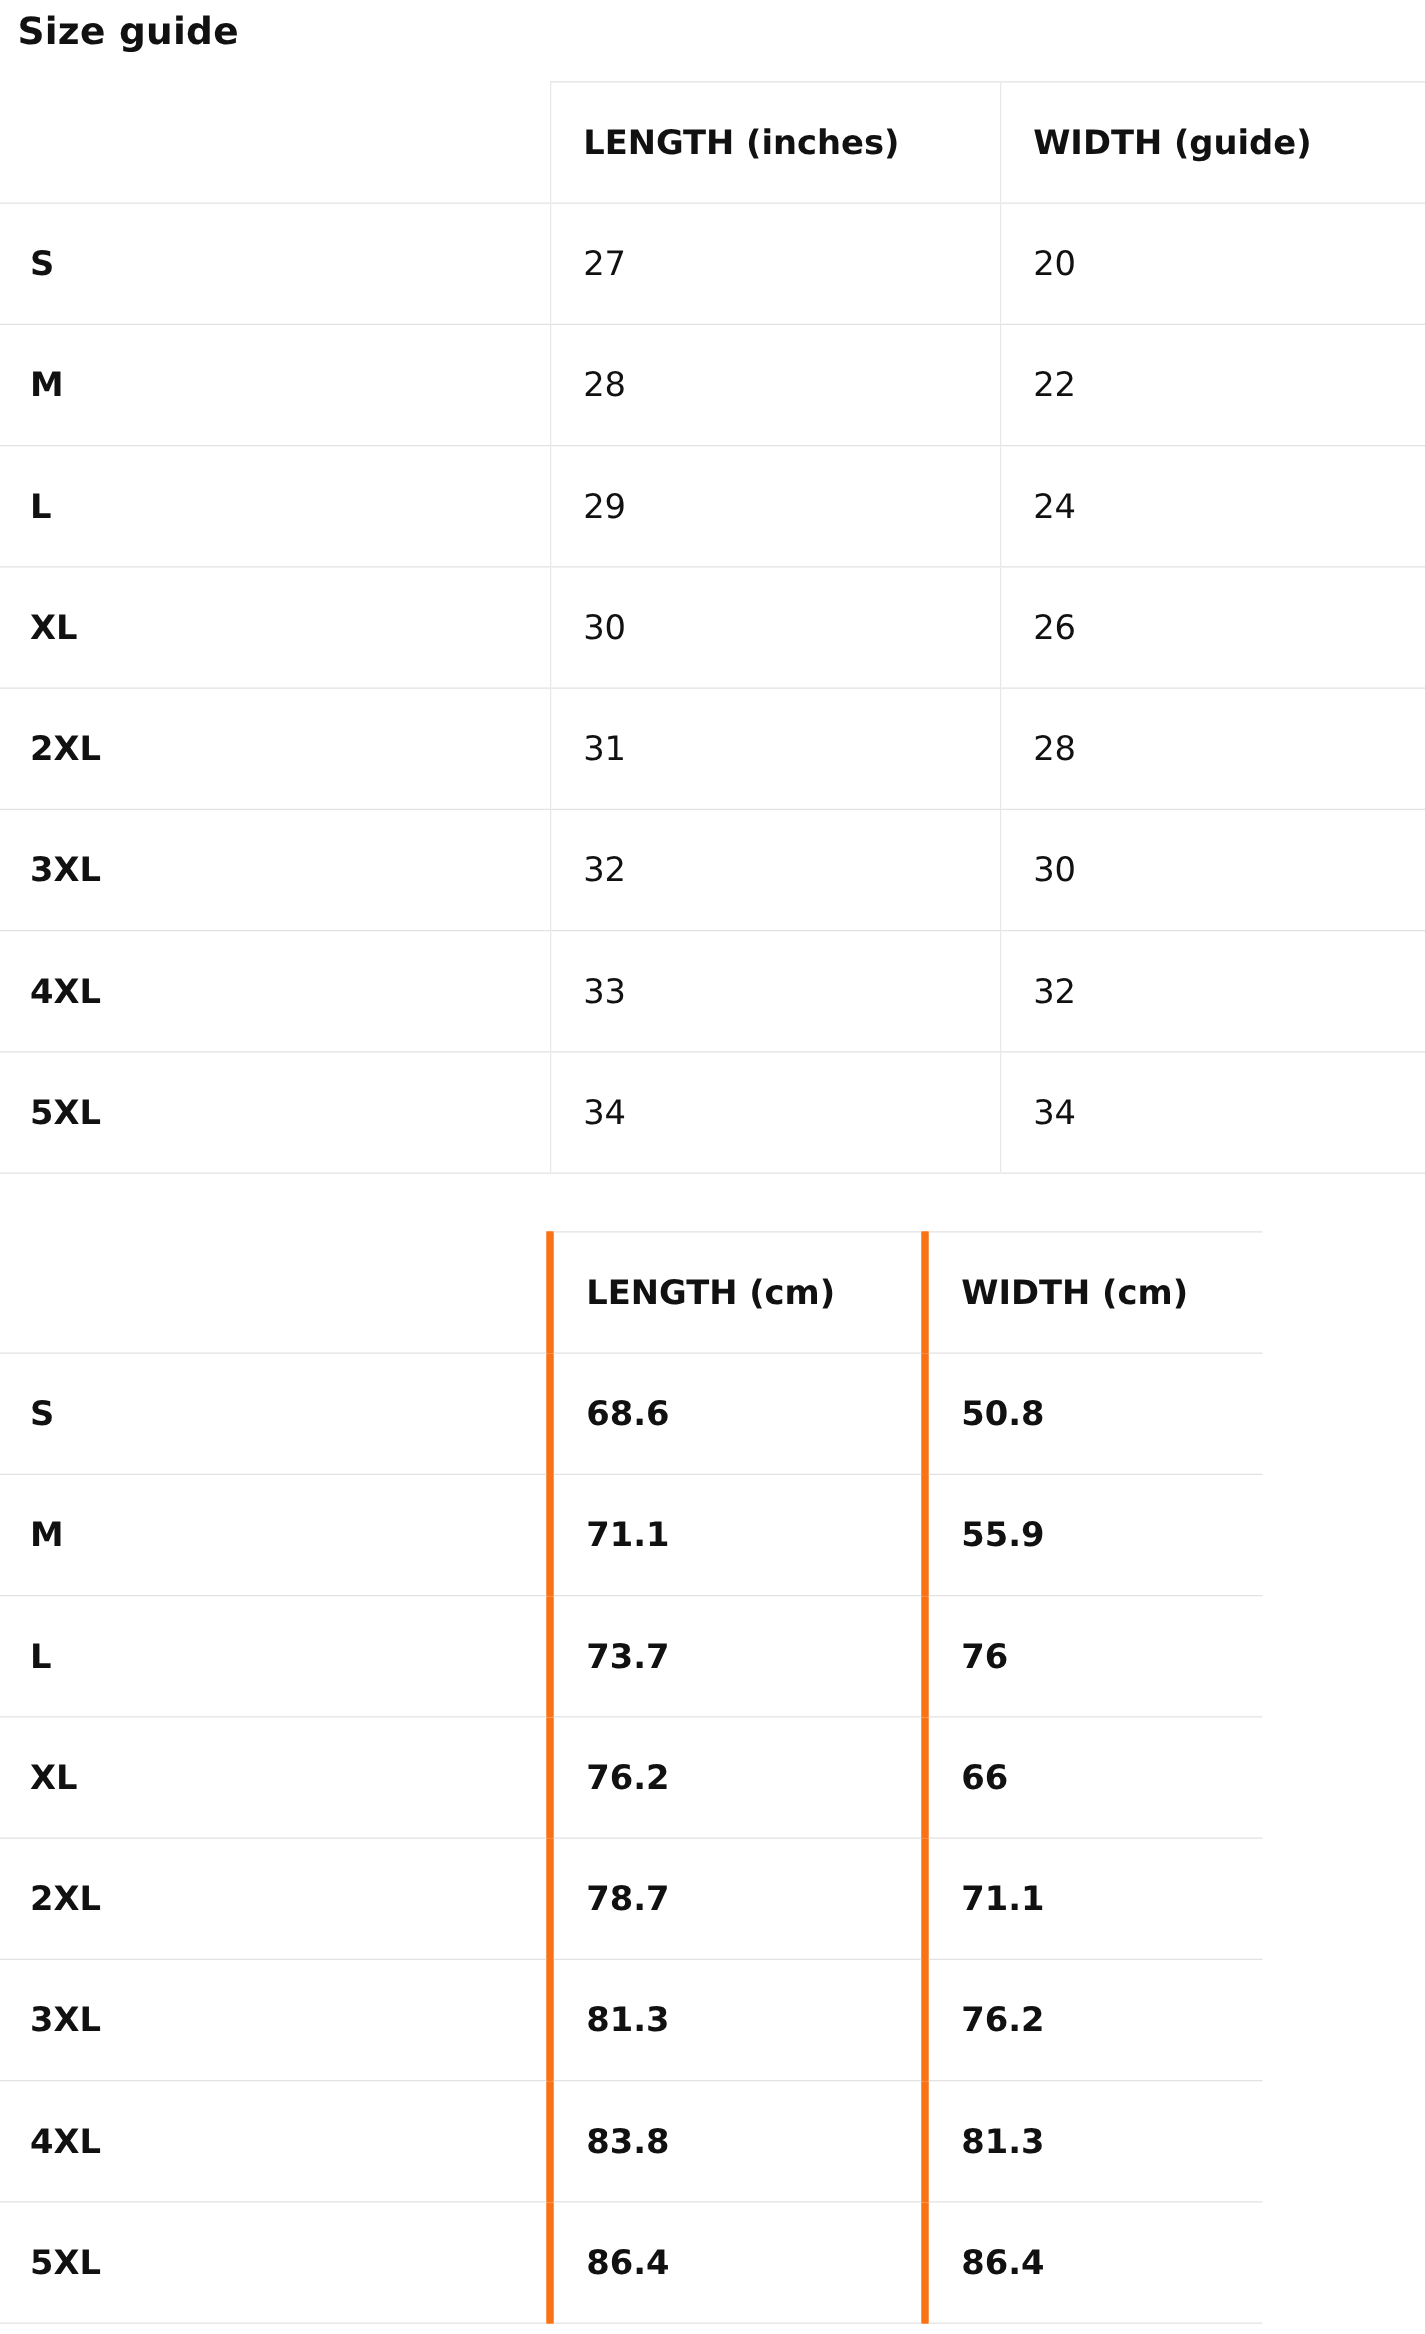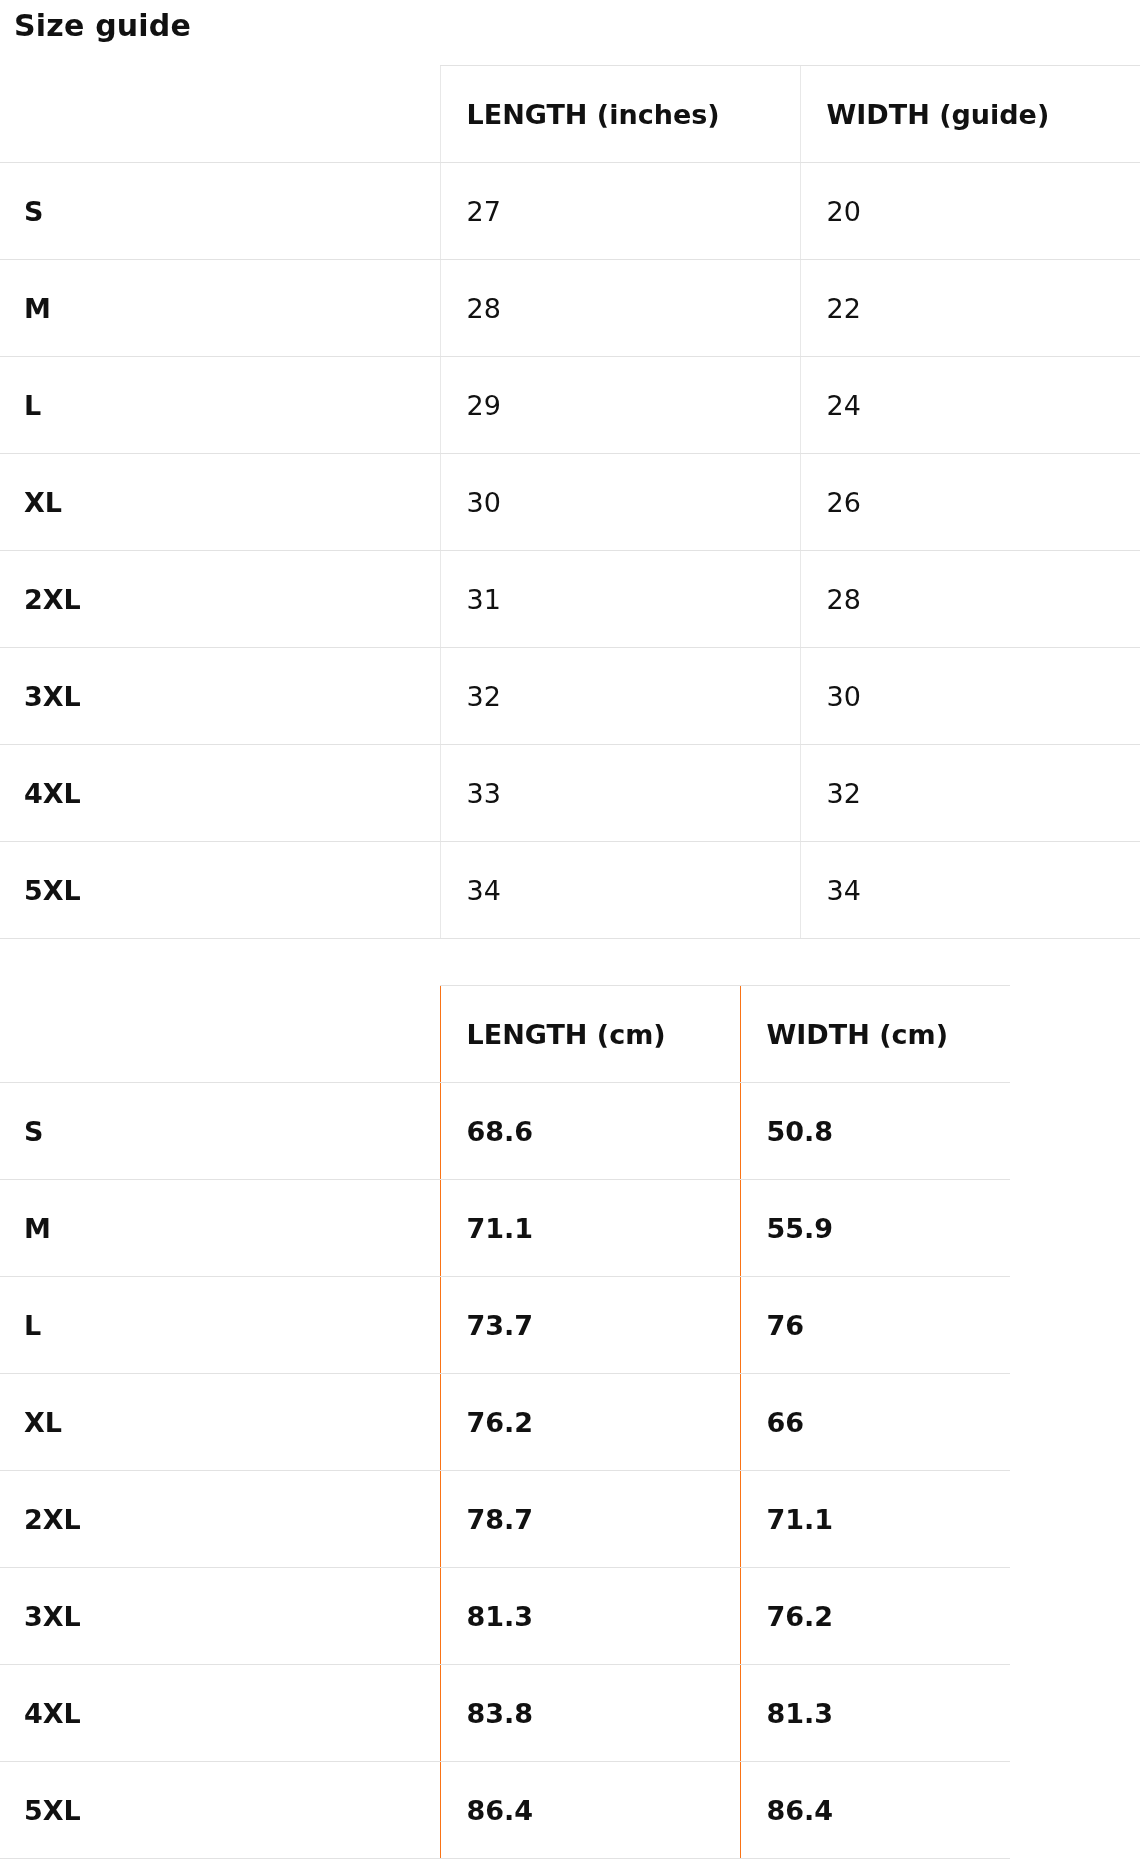--- a/index.html
+++ b/index.html
@@ -117,21 +117,21 @@
     color: #111111;
   }
   table.cm tbody td {
     text-align: left;
     padding-left: 26px;
     color: #111111;
     font-weight: bold;
   }
   table.cm th.sep-left,
   table.cm td.sep-left {
-    border-left: 1px solid #f97316;
+    border-left: 6px solid #f97316;
   }
 </style>
 </head>
 <body>
 
 <div class="page">
 
   <h1 class="page-title">Size guide</h1>
 
   <table class="size-table inches">

